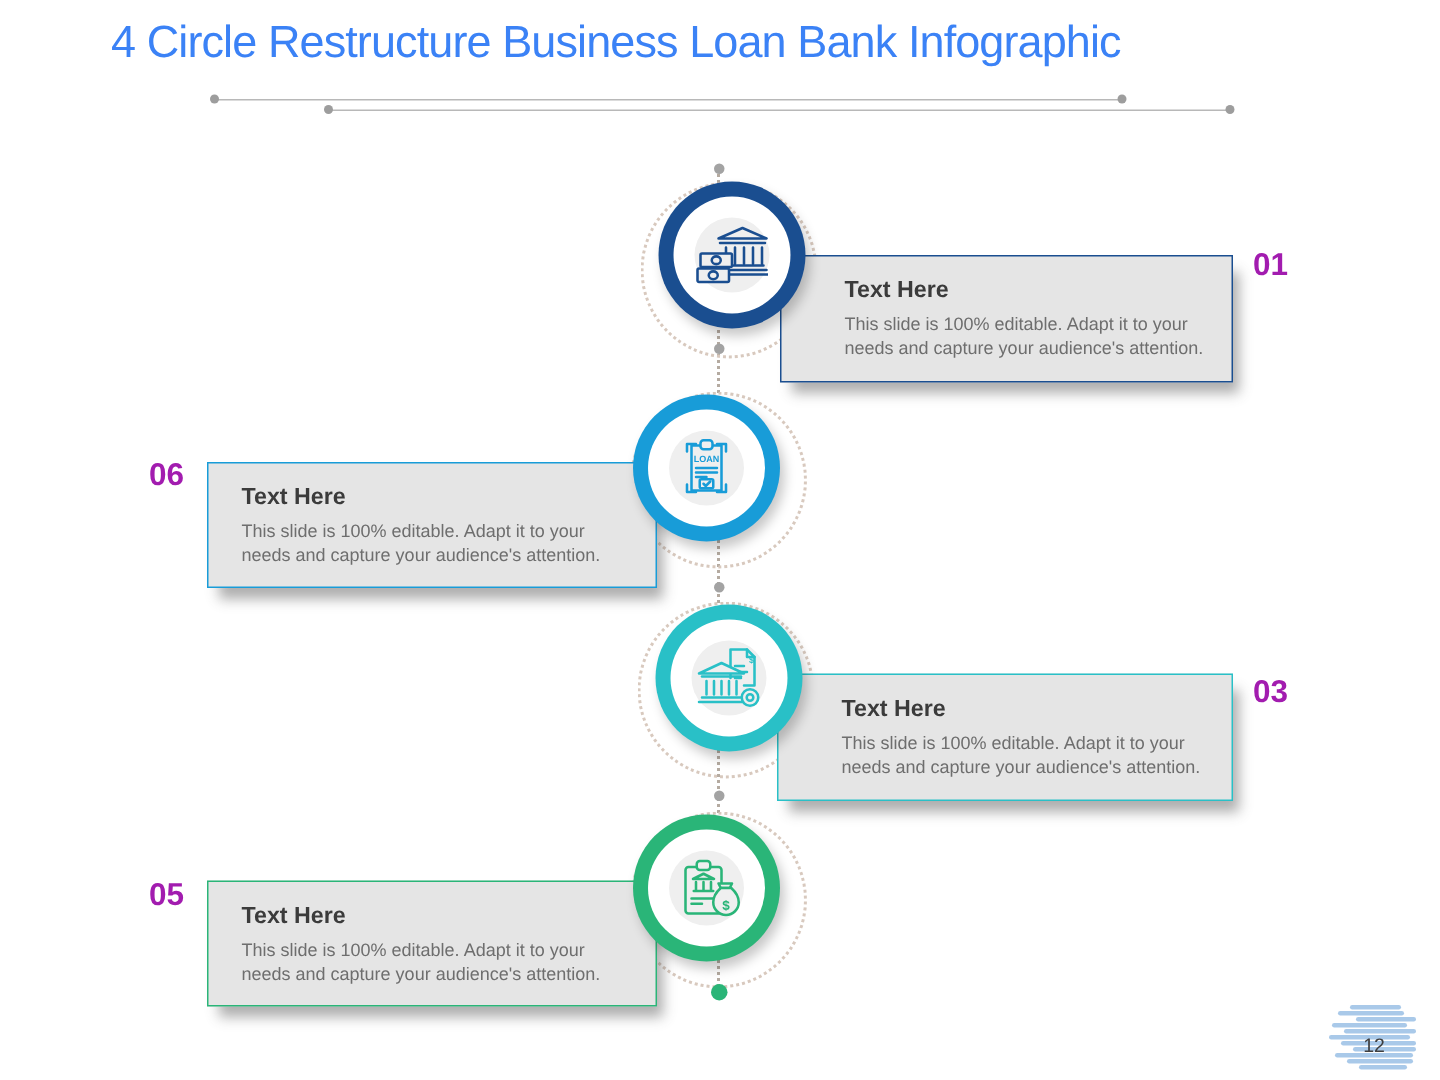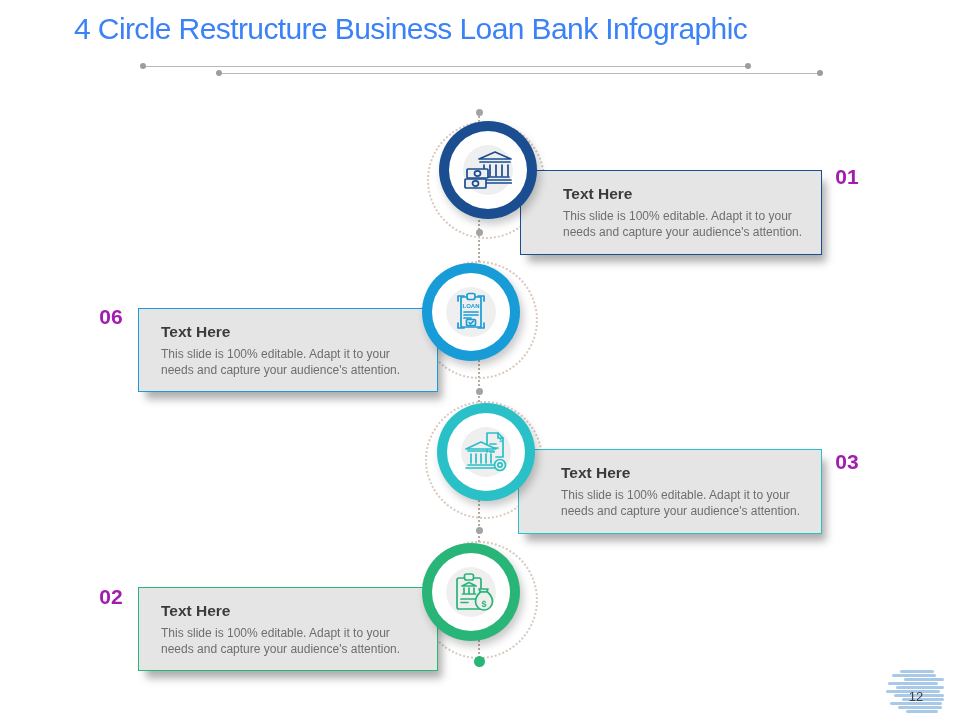--- a/index.html
+++ b/index.html
@@ -179,21 +179,21 @@
             <path class="st" d="M15 18 l7 -3.5 l7 3.5 Z"></path>
             <path class="st" d="M17 20 v5 M22 20 v5 M27 20 v5 M15.5 26 h13"></path>
             <path class="st" d="M14 31 h15 M14 34.5 h7"></path>
             <path class="stf" d="M33.5 24 l-1.5 -3 h9 l-1.5 3 z"></path>
             <path class="stf" d="M33.5 24 q-5 4.5 -5 9.5 a8.5 8.5 0 0 0 17 0 q0 -5 -5 -9.5 z"></path>
             <text class="txt" x="37" y="38.5" font-size="9" text-anchor="middle">$</text>
           </svg>
         </div>
       </div>
     </div>
-    <div class="num num4" style="--accent: #2ab578;">02</div>
+    <div class="num num4" style="--accent: #2ab578;">05</div>
   </div>
 
   <div class="watermark">
     <svg width="58" height="46" viewBox="0 0 58 46">
       <g>
         <rect class="wm" x="14" y="0" width="34" height="3" rx="1.5"></rect>
         <rect class="wm" x="6" y="4" width="44" height="3" rx="1.5"></rect>
         <rect class="wm" x="18" y="8" width="40" height="3" rx="1.5"></rect>
         <rect class="wm" x="2" y="12" width="50" height="3" rx="1.5"></rect>
         <rect class="wm" x="10" y="16" width="48" height="3" rx="1.5"></rect>

